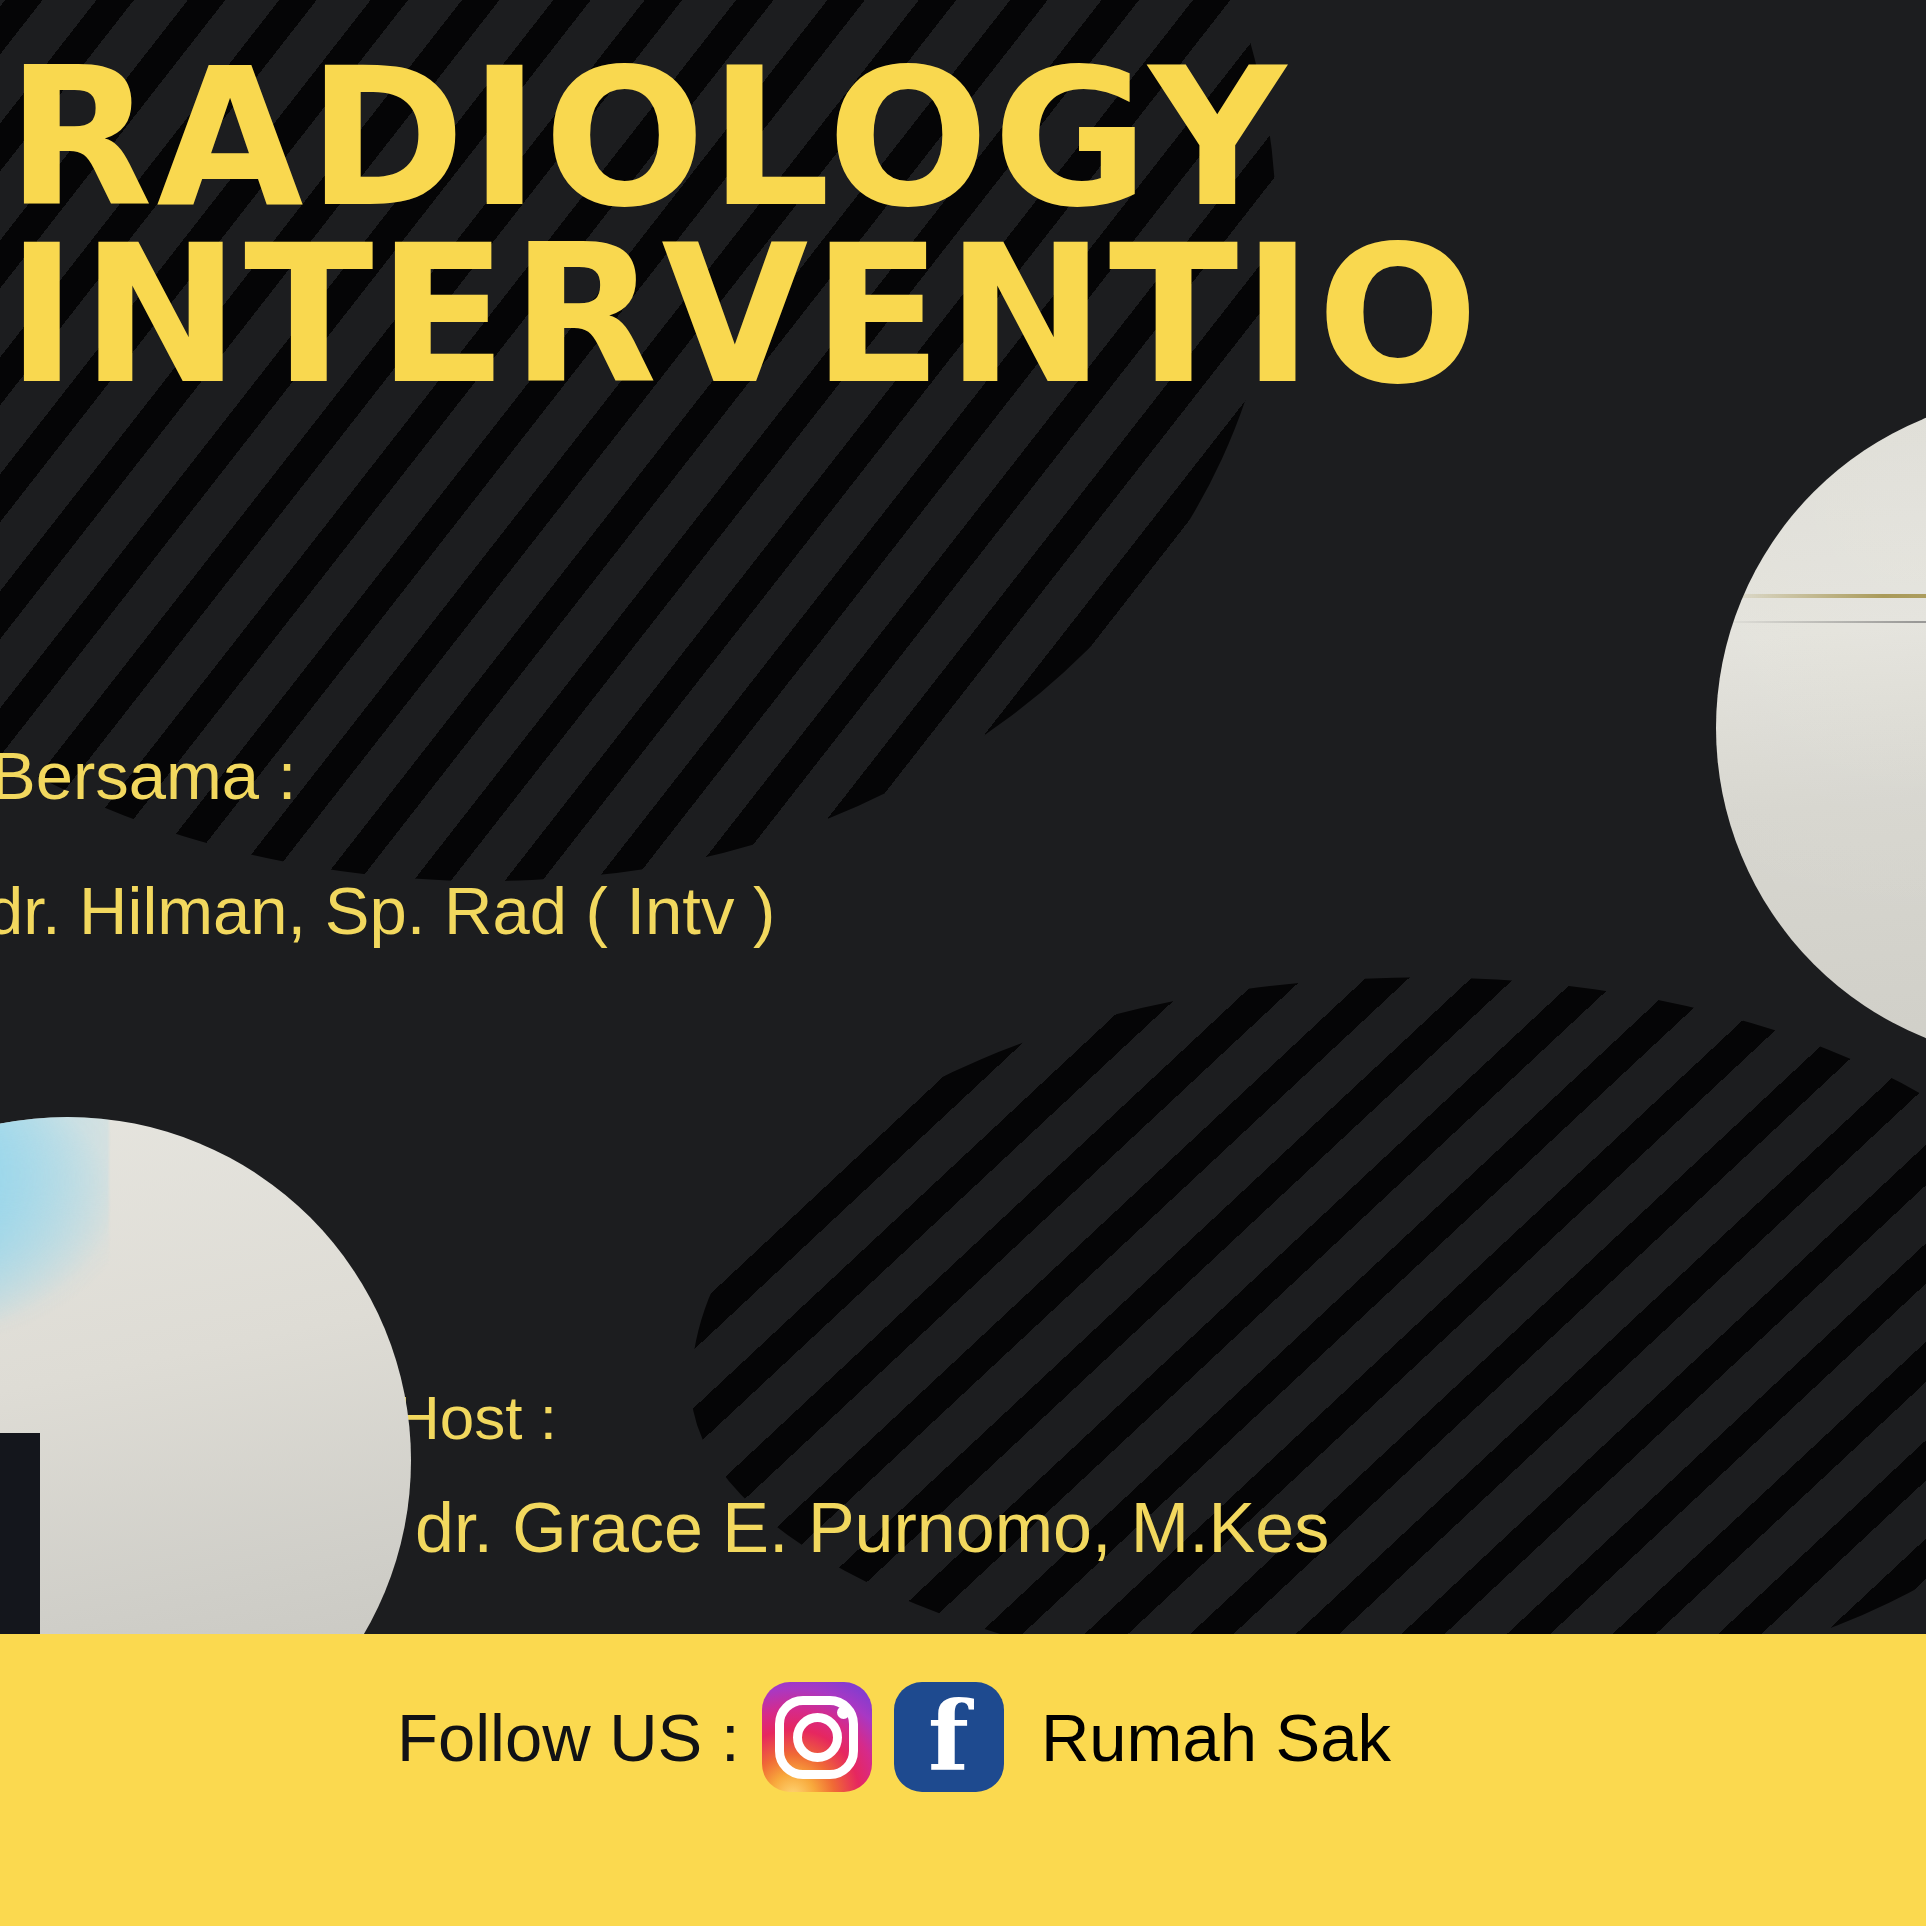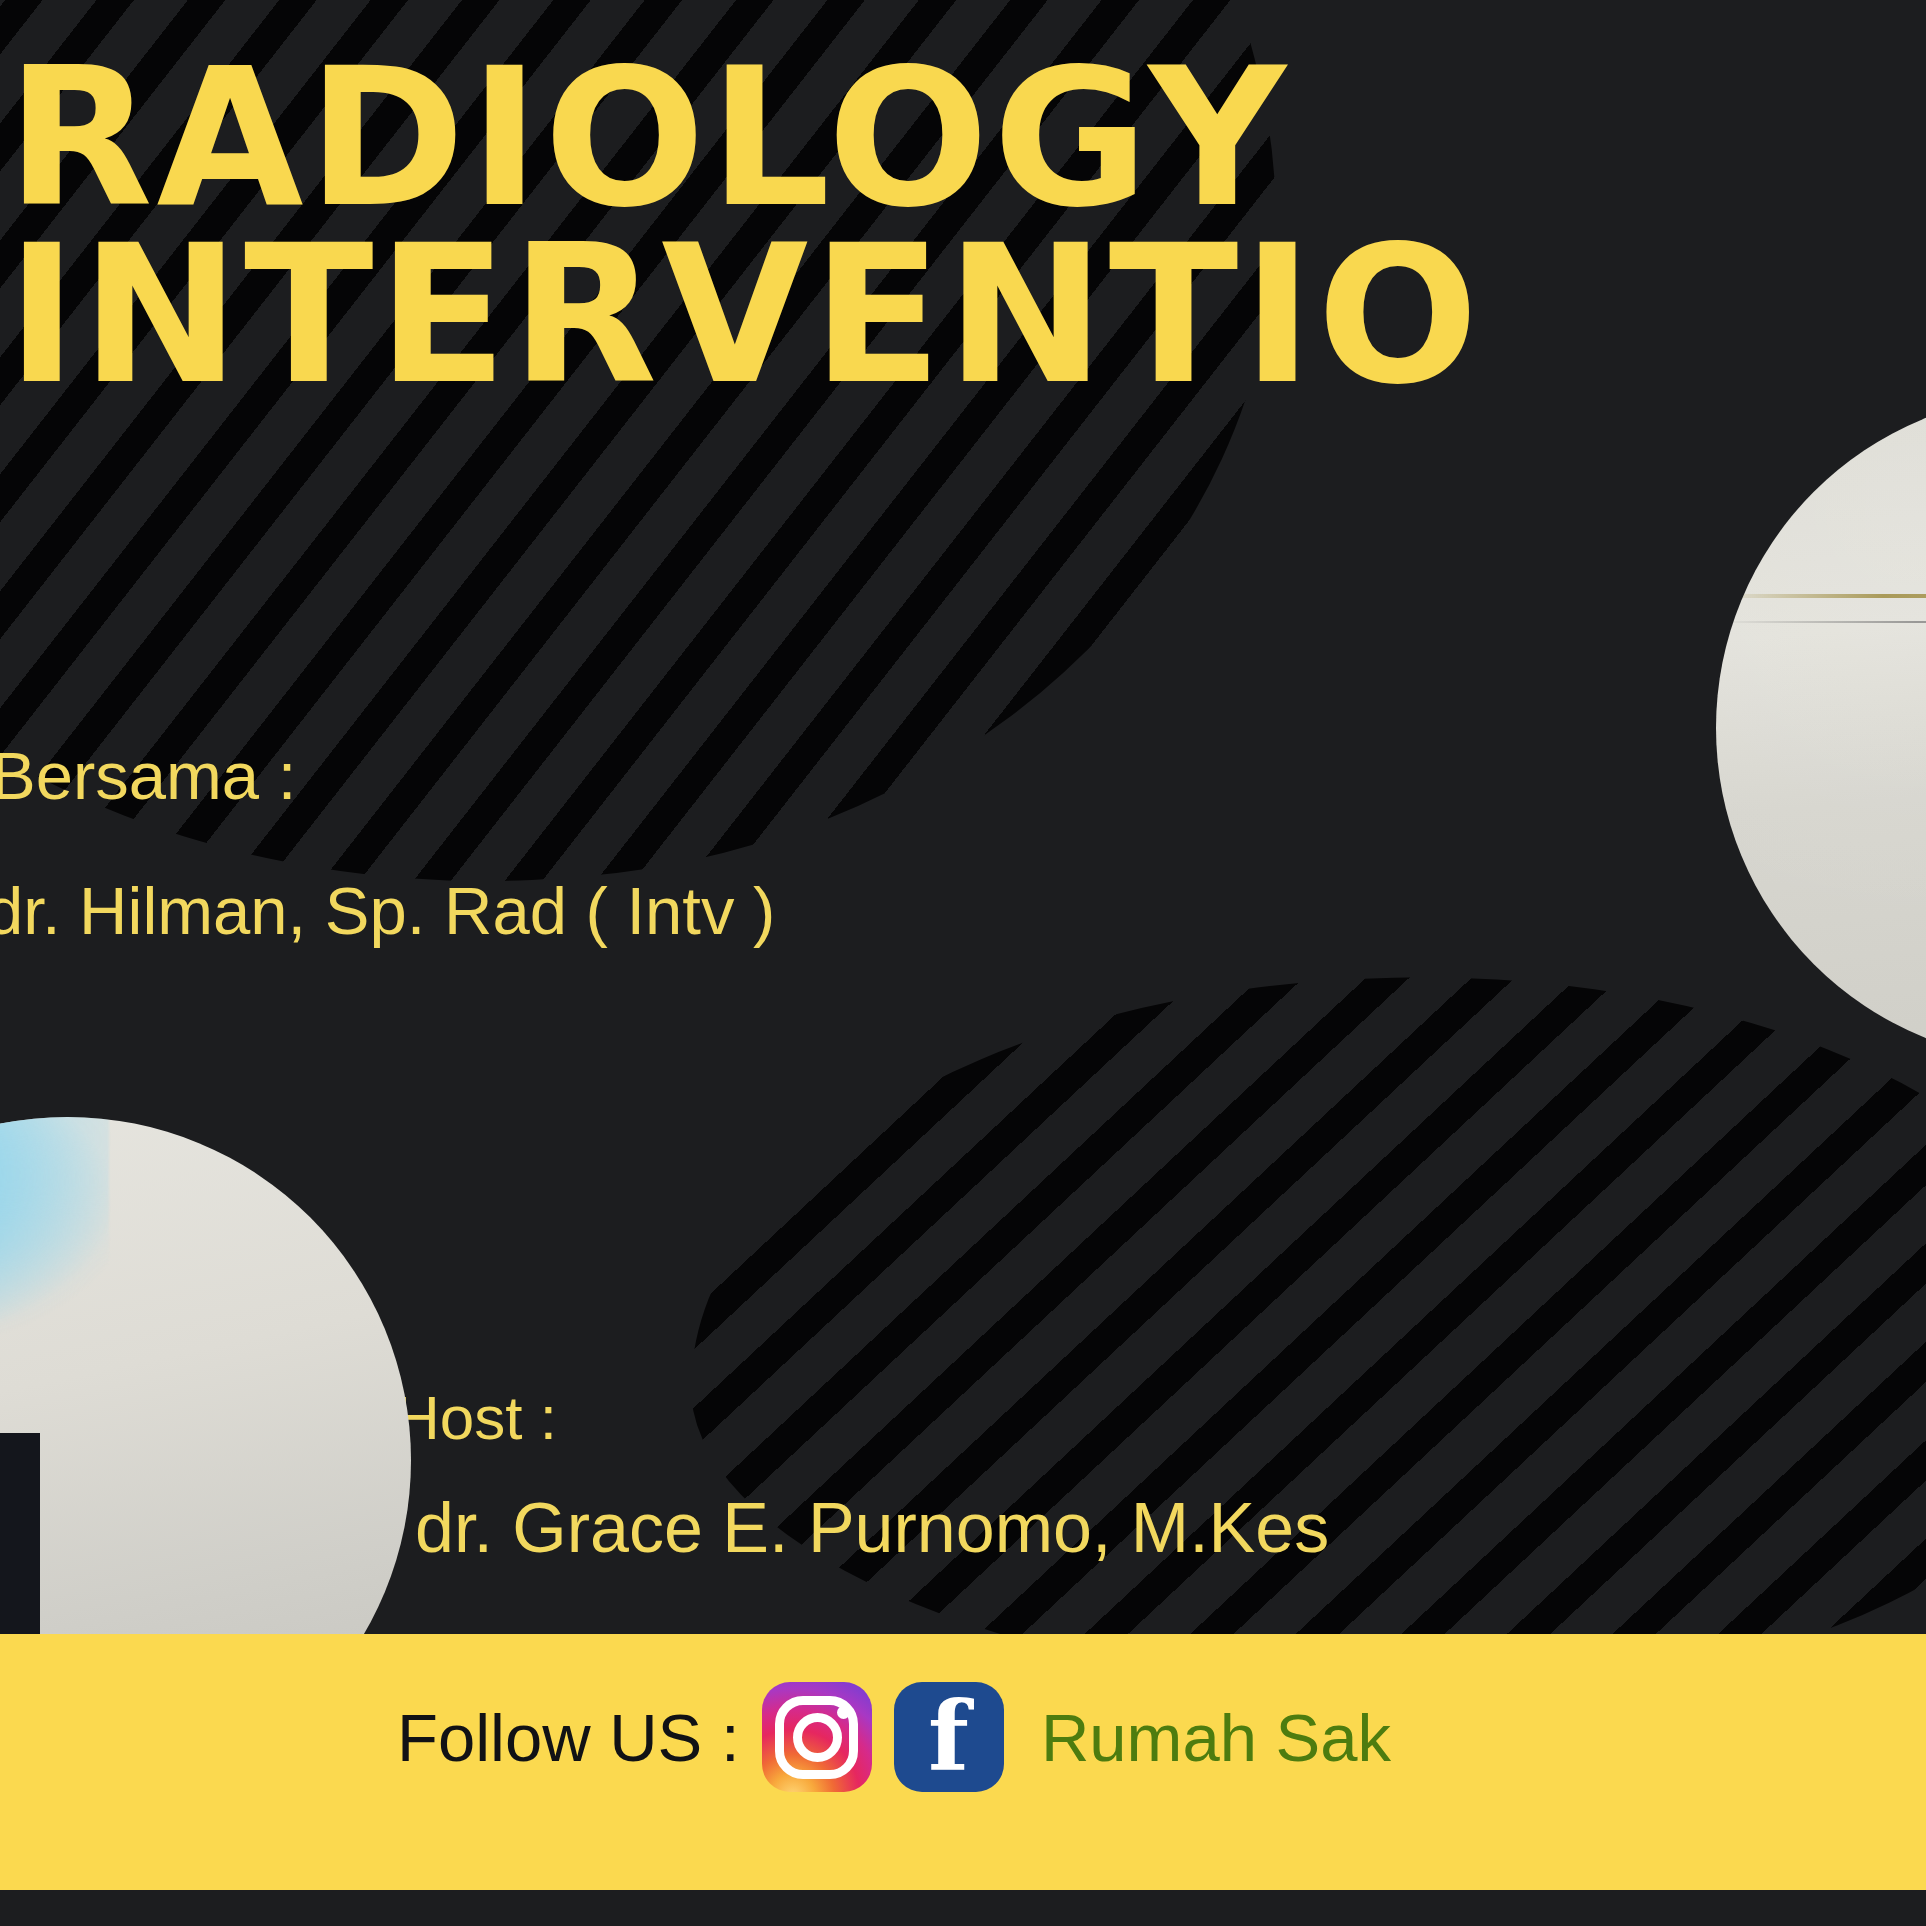--- a/index.html
+++ b/index.html
@@ -139,40 +139,40 @@
   #bersama-name  { left: -14px; top: 872px; font-size: 67px; }
   #host-label    { left: 395px; top: 1382px; font-size: 62px; }
   #host-name     { left: 415px; top: 1488px; font-size: 70px; }
 
   
   #banner {
     position: absolute;
     left: 0;
     top: 1634px;
     width: 1926px;
-    height: 256px;
+    height: 292px;
     background: #fbd94f;
   }
   #banner-row {
     position: absolute;
     left: 397px;
     top: 48px;
     display: flex;
     align-items: center;
     gap: 22px;
     white-space: nowrap;
   }
   #follow-label {
     color: #111215;
     font-size: 67px;
     font-family: "Liberation Sans", sans-serif;
     line-height: 1;
   }
   #rs-name {
-    color: #4d7c0f;
+    color: #000000;
     font-size: 67px;
     font-family: "Liberation Sans", sans-serif;
     line-height: 1;
     margin-left: 15.4px;
   }
 
   .social-ico {
     width: 110px;
     height: 110px;
     border-radius: 28px;

